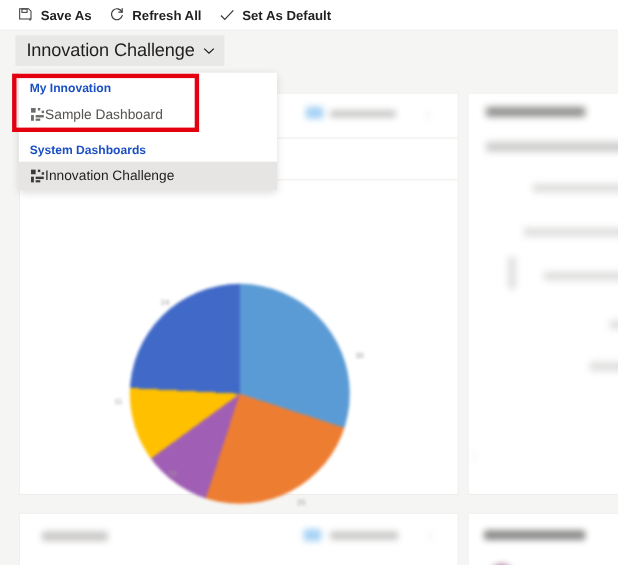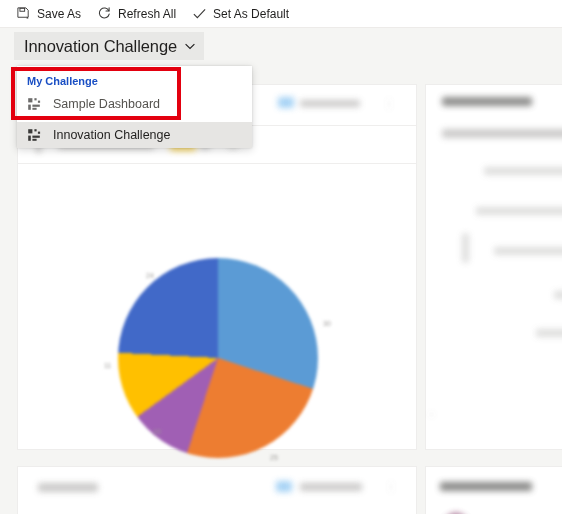--- a/index.html
+++ b/index.html
@@ -31,21 +31,21 @@
     display: flex;
     align-items: center;
     height: 26px;
     padding: 0 8px;
     font-size: 12px;
     color: #201f1e;
     cursor: pointer;
     white-space: nowrap;
     gap: 6px;
   }
-  .cmd-label { line-height: 1; }
+  .cmd-label { line-height: 1; font-weight: bold; }
   .cmd-ico {
     width: 15px; height: 15px;
     display: inline-flex;
     align-items: center;
     justify-content: center;
     flex: 0 0 auto;
   }
   .cmd-ico svg { display: block; }
   .chev {
     width: 16px; height: 24px;
@@ -168,21 +168,20 @@
     color: #1a4fc4;
     padding: 9px 10px 4px 10px;
     line-height: 1.1;
     user-select: none;
   }
   .fly-item {
     display: flex;
     align-items: center;
     height: 26px;
     padding: 0 10px;
-    gap: 12px;
     cursor: pointer;
     font-size: 12.5px;
     color: #55534f;
     box-sizing: border-box;
   }
   .fly-item.selected {
     background: #e6e5e3;
     color: #201f1e;
   }
   .fly-ico {
@@ -323,38 +322,39 @@
       <span class="pie-lbl" style="left:35px;top:170px;">10</span>
       <span class="pie-lbl" style="left:-14px;top:104px;">11</span>
       <span class="pie-lbl" style="left:28px;top:14px;">24</span>
     </div>
 
   </div>
 </div>
 
 <div class="flyout">
 
-  <div class="fly-group-hdr">My Challenge</div>
+  <div class="fly-group-hdr">My Innovation</div>
 
   <div class="fly-item">
     <span class="fly-ico">
       <svg width="14" height="14" viewBox="0 0 14 14">
         <rect x="1.2" y="1.2" width="4.2" height="4.2" fill="#6d6c6b"></rect>
         <rect x="7.4" y="1.2" width="2.2" height="2.2" fill="#6d6c6b"></rect>
         <rect x="10.9" y="3.6" width="2.2" height="2.2" fill="#6d6c6b"></rect>
         <rect x="1.2" y="7.6" width="2.6" height="5.2" fill="#6d6c6b"></rect>
         <rect x="5.4" y="7.6" width="7.4" height="2.2" fill="#6d6c6b"></rect>
         <rect x="5.4" y="10.8" width="4.2" height="2.0" fill="#6d6c6b"></rect>
       </svg>
     </span>
     <span>Sample Dashboard</span>
   </div>
 
   <div class="fly-spacer"></div>
 
+  <div class="fly-group-hdr">System Dashboards</div>
 
   <div class="fly-item selected">
     <span class="fly-ico">
       <svg width="14" height="14" viewBox="0 0 14 14">
         <rect x="1.2" y="1.2" width="4.2" height="4.2" fill="#3b3a39"></rect>
         <rect x="7.4" y="1.2" width="2.2" height="2.2" fill="#3b3a39"></rect>
         <rect x="10.9" y="3.6" width="2.2" height="2.2" fill="#3b3a39"></rect>
         <rect x="1.2" y="7.6" width="2.6" height="5.2" fill="#3b3a39"></rect>
         <rect x="5.4" y="7.6" width="7.4" height="2.2" fill="#3b3a39"></rect>
         <rect x="5.4" y="10.8" width="4.2" height="2.0" fill="#3b3a39"></rect>

